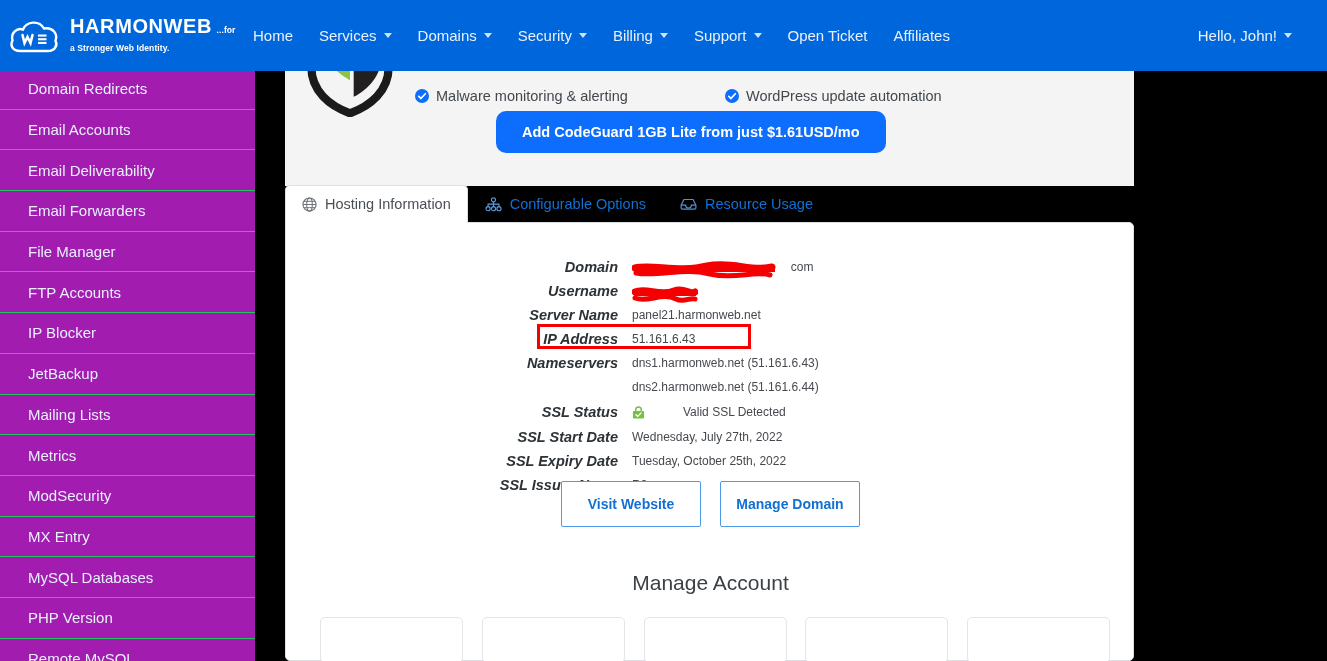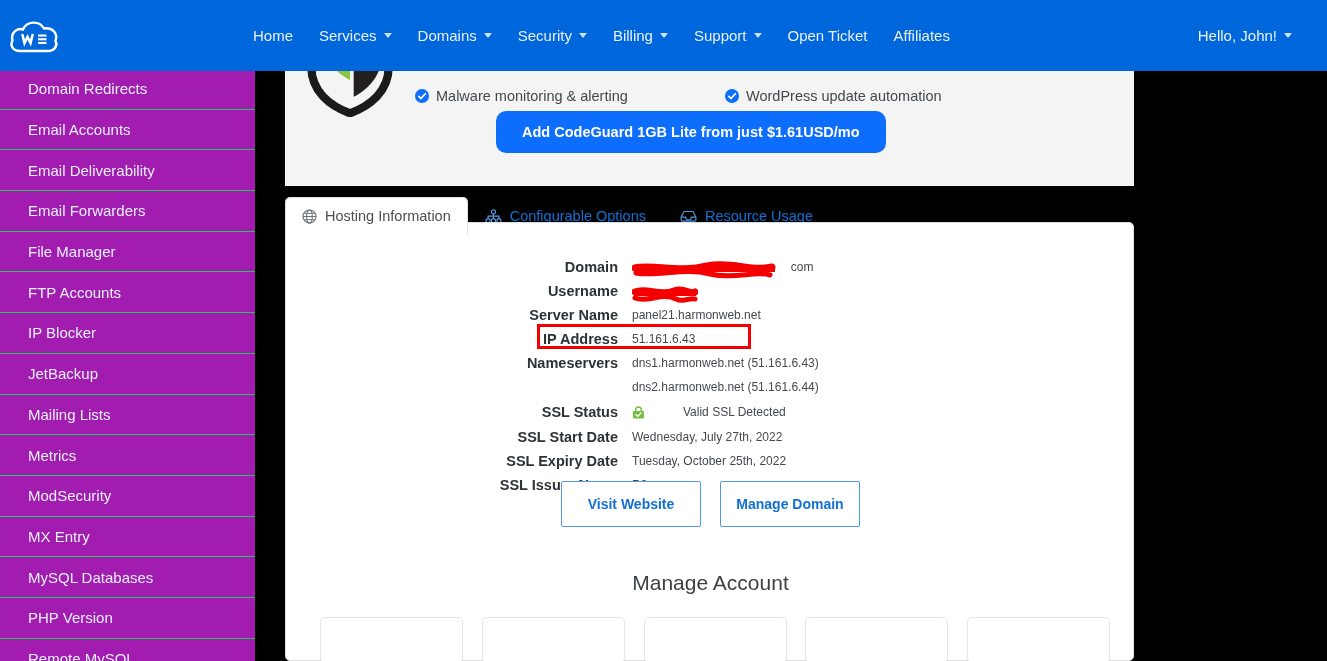--- a/index.html
+++ b/index.html
@@ -105,21 +105,21 @@
     background: #0d6efd; color: #fff;
     border: none; border-radius: 10px;
     font-family: "Liberation Sans", sans-serif;
     font-size: 14.5px; font-weight: bold;
     padding: 13px 26px; cursor: pointer;
     white-space: nowrap;
   }
 
   
   .tabs {
-    position: absolute; left: 30px; top: 149px;
+    position: absolute; left: 30px; top: 137px;
     width: 849px; height: 38px;
     display: flex; align-items: flex-start;
   }
   .tab {
     height: 38px; display: flex; align-items: center;
     padding: 0 16px; font-size: 14.5px;
     cursor: pointer; white-space: nowrap;
     border: 1px solid transparent;
     border-radius: 5px 5px 0 0;
     color: #1270d3;
@@ -137,21 +137,21 @@
     border: 1px solid #dddfe2;
     border-radius: 0 5px 5px 5px;
   }
 
   
   .info { position: absolute; left: 0; top: 32px; width: 849px; }
   .row { display: flex; height: 24px; align-items: center; }
   .lbl {
     width: 346px; flex: 0 0 346px;
     text-align: right; padding-right: 14px;
-    font-size: 14.5px; font-weight: bold; color: #2d3236;
+    font-size: 14.5px; font-weight: bold; color: #2d3236; font-style: italic;
   }
   .val {
     font-size: 12px; color: #45494e;
     display: flex; align-items: flex-end; gap: 32px;
   }
   .redact { position: relative; display: inline-block; }
   .redact .base { visibility: hidden; }
   .redact .scribble { position: absolute; left: 0; top: 0; }
   .lockico { margin-right: 6px; display: flex; align-items: center; }
 
@@ -199,20 +199,24 @@
 
   <div class="brand">
     <span class="logo-cloud">
       <svg viewBox="0 0 52 40" width="52" height="40">
         <path d="M12 35 C4 35 2 29 4.5 24.5 C2.5 17 9 11.5 15 13.5 C18.5 5 31 4 36 12.5 C45 11 50 18 47.5 25 C50 29.5 46.5 35 40 35 Z" fill="none" stroke="#ffffff" stroke-width="2.4"></path>
         <path d="M14.5 19 L16.5 27 L19.5 21 L22.5 27 L24.5 19" fill="none" stroke="#ffffff" stroke-width="2.6" stroke-linecap="round"></path>
         <rect x="30" y="18.5" width="8.5" height="2.1" fill="#ffffff"></rect>
         <rect x="30" y="22.2" width="8.5" height="2.1" fill="#ffffff"></rect>
         <rect x="30" y="25.9" width="8.5" height="2.1" fill="#ffffff"></rect>
       </svg>
+    </span>
+    <span class="brand-text">
+      <span class="brand-name">HARMONWEB</span>
+      <span class="brand-tag">...for a Stronger Web Identity.</span>
     </span>
   </div>
 
   <div class="navlinks">
     <a class="navlink">
       <span>Home</span>
     </a>
     <a class="navlink">
       <span>Services</span>
       <span class="caret"></span>

